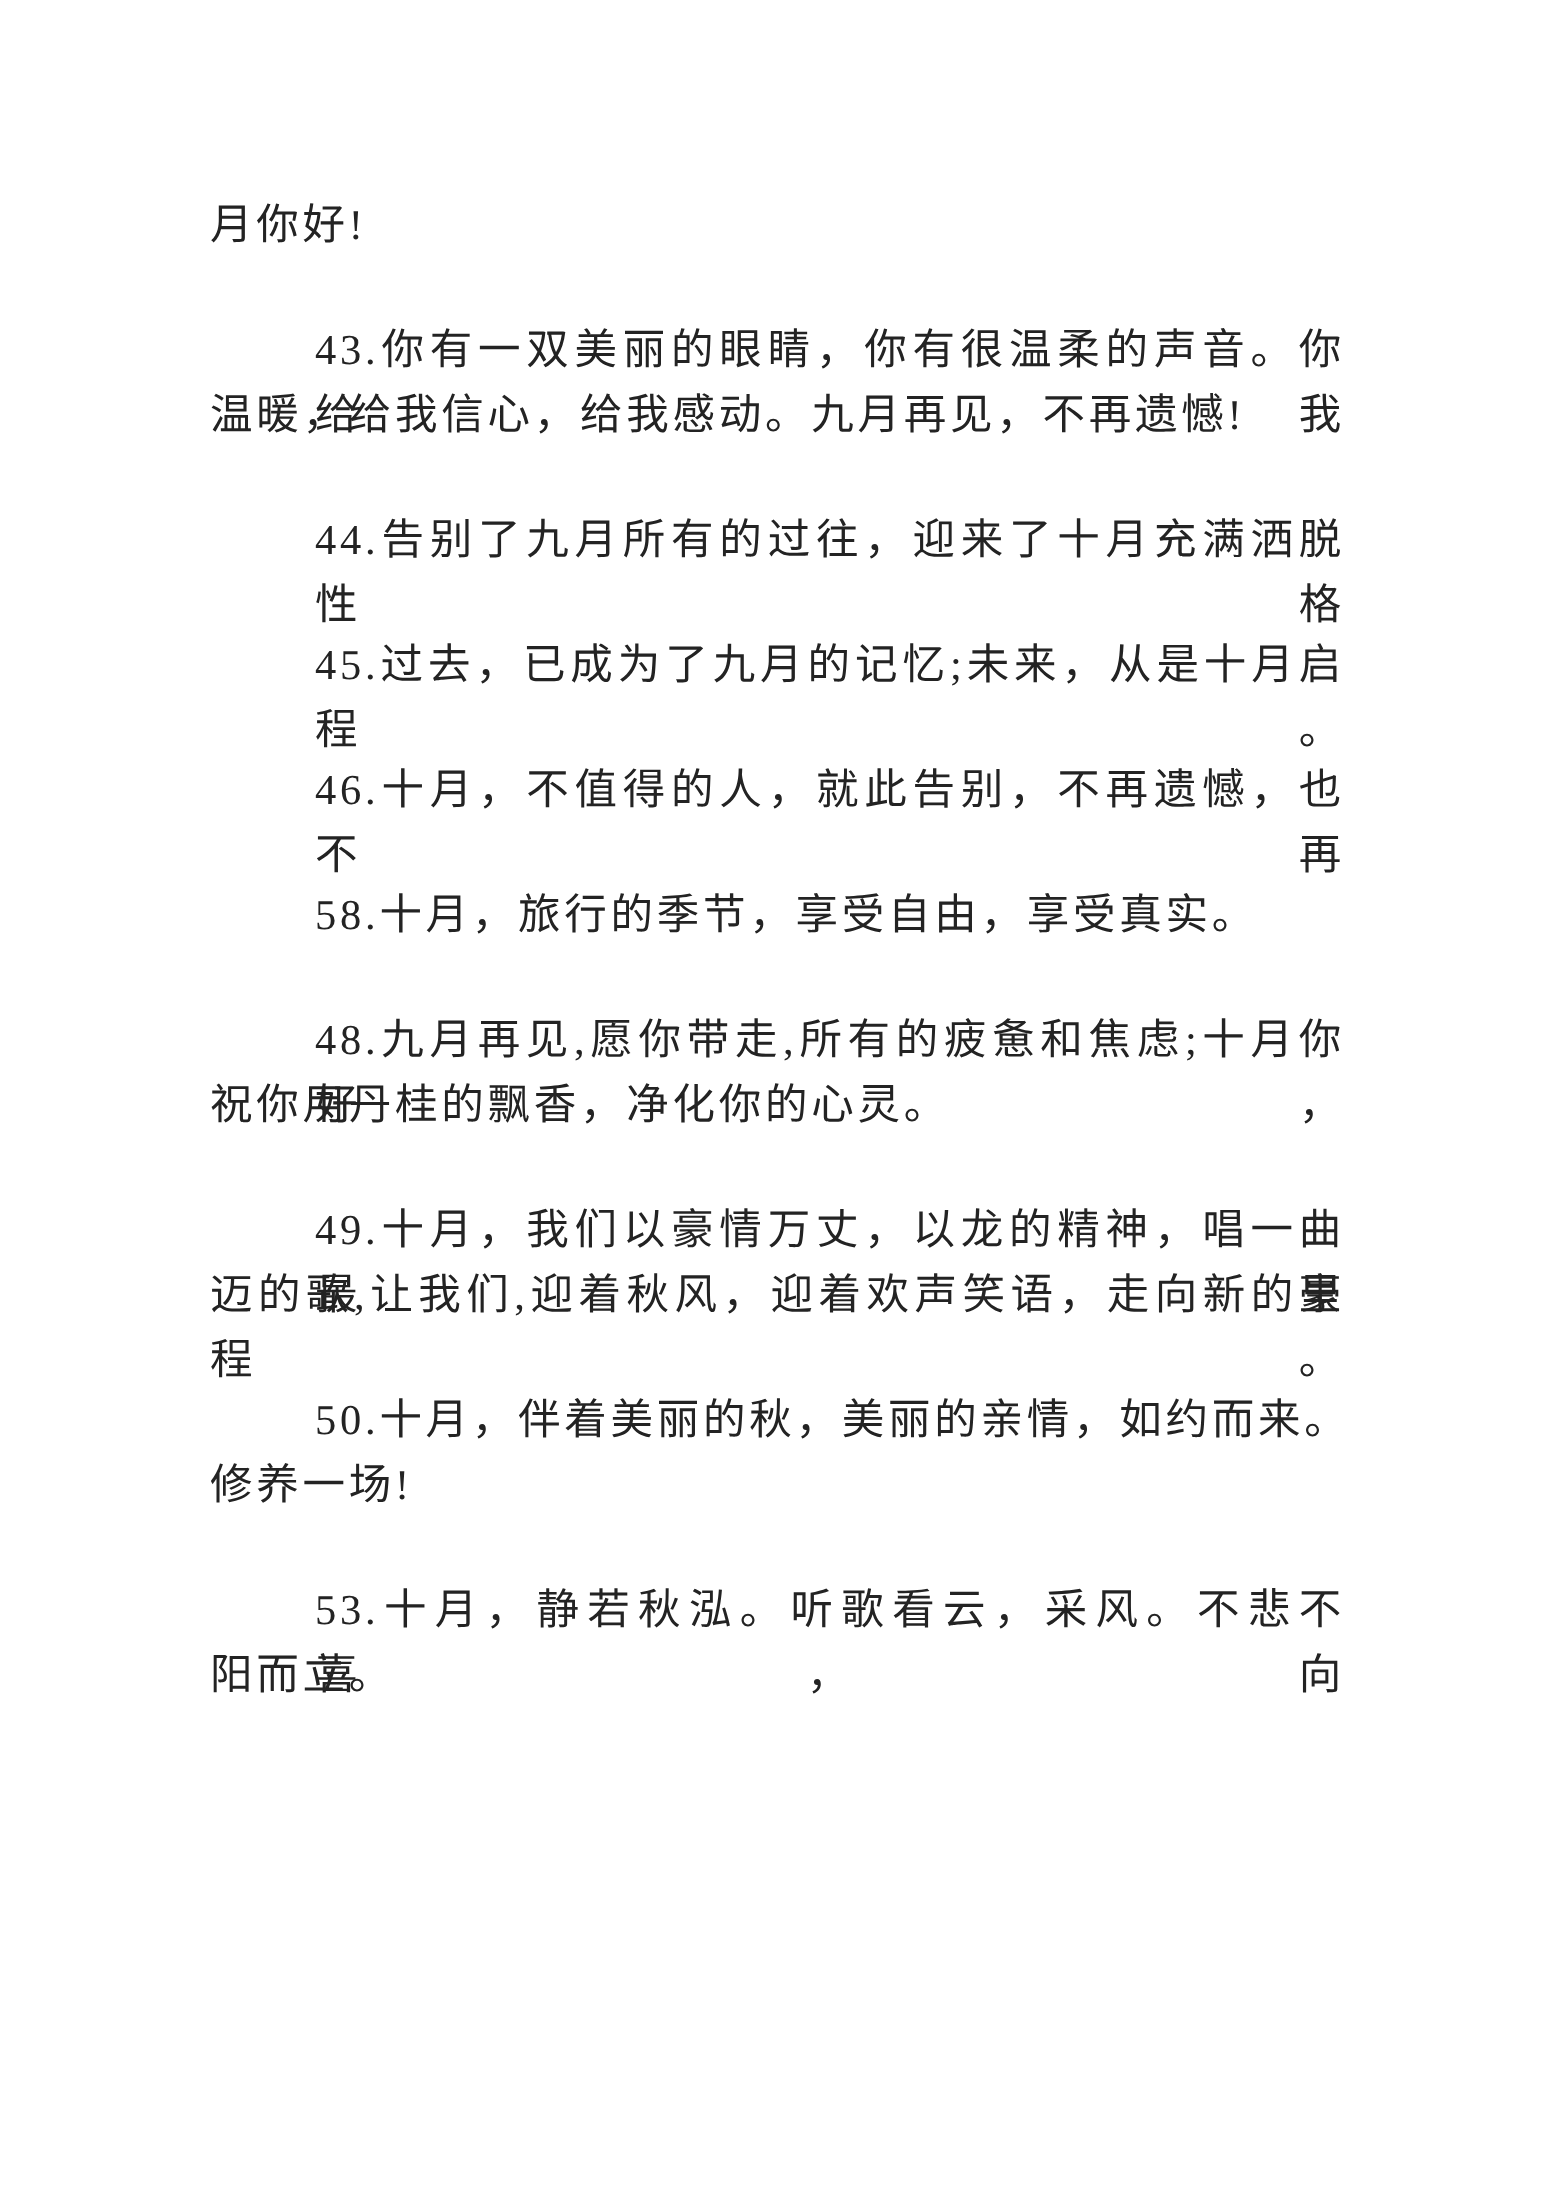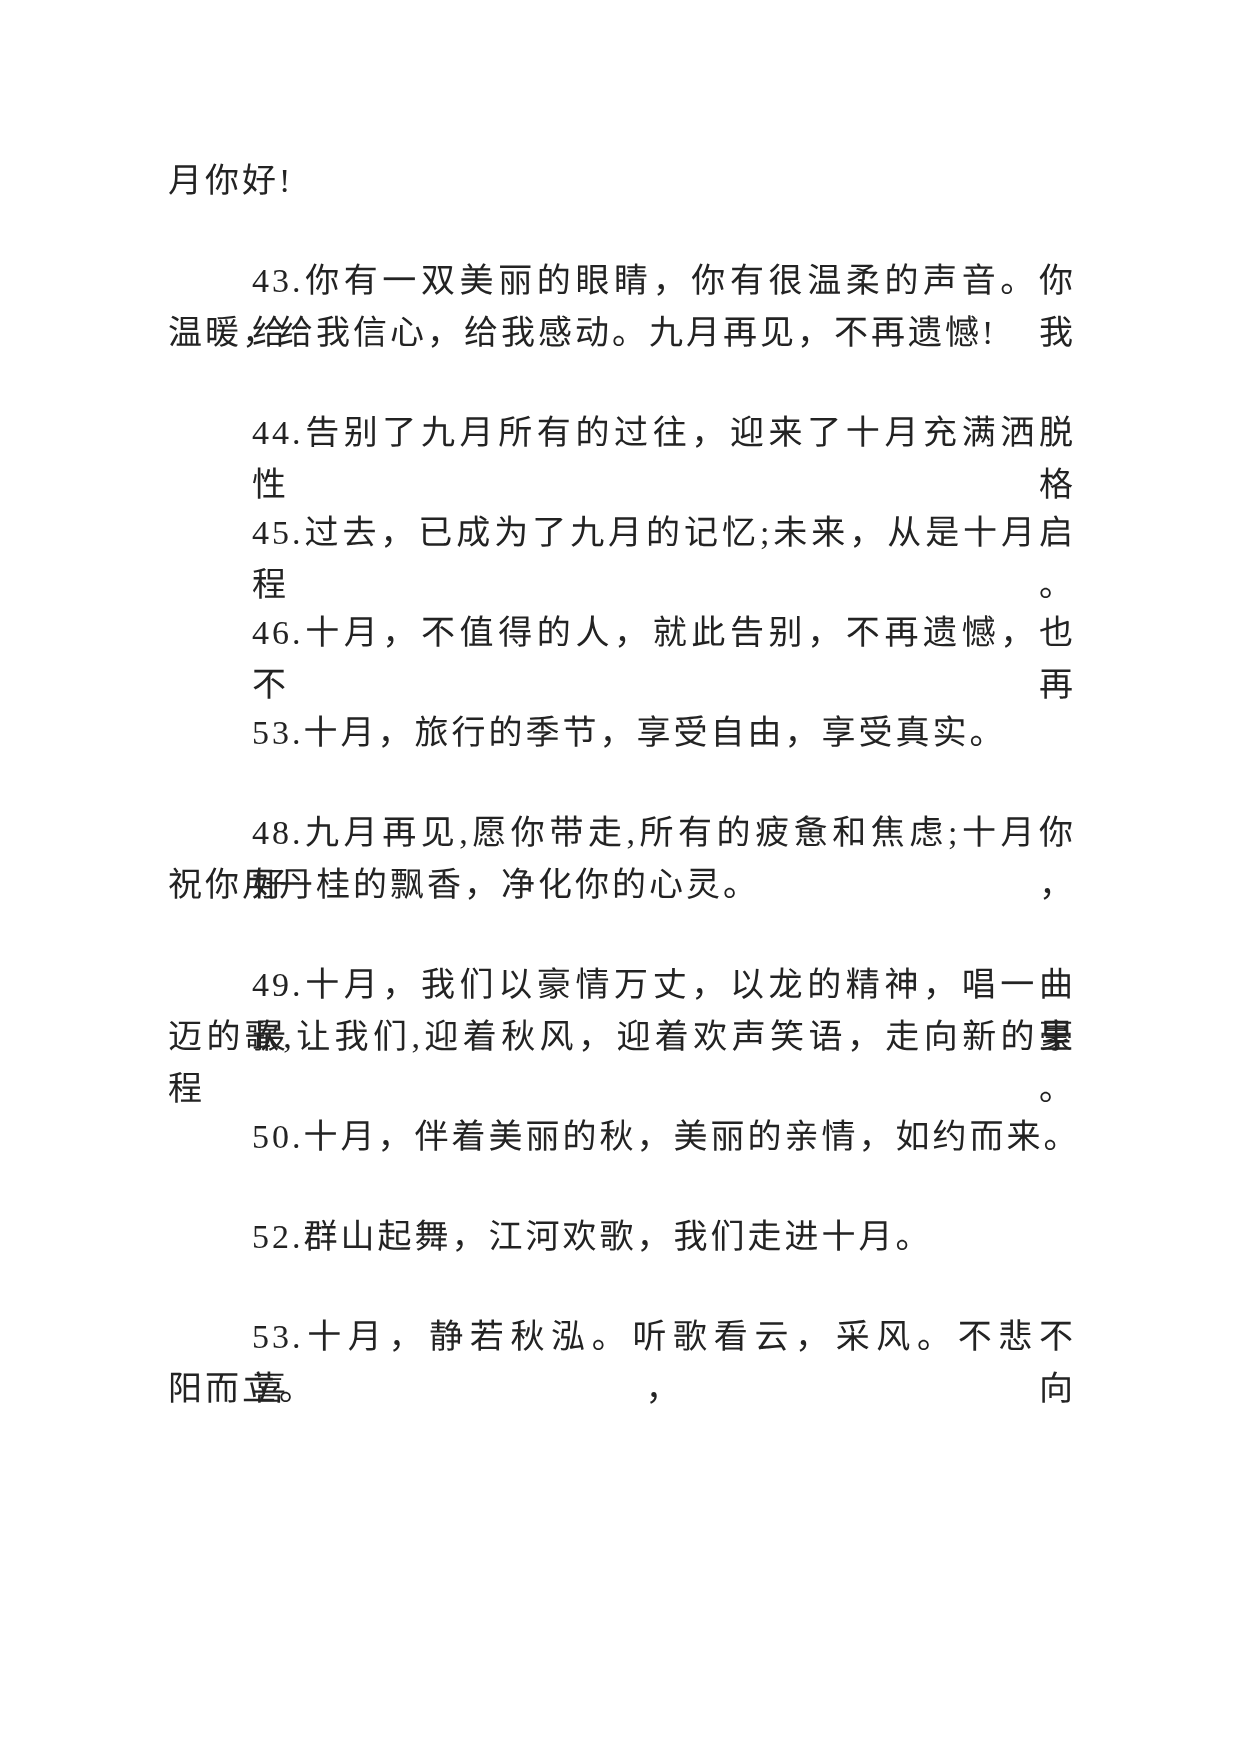--- a/index.html
+++ b/index.html
@@ -47,23 +47,23 @@
 <body>
 
 <div class="page">
   <div class="doc-body">
     <div class="ln">月你好!</div>
     <div class="ln first fill">43.你有一双美丽的眼睛，你有很温柔的声音。你给我</div>
     <div class="ln">温暖，给我信心，给我感动。九月再见，不再遗憾!</div>
     <div class="ln first fill">44.告别了九月所有的过往，迎来了十月充满洒脱性格</div>
     <div class="ln first fill">45.过去，已成为了九月的记忆;未来，从是十月启程。</div>
     <div class="ln first fill">46.十月，不值得的人，就此告别，不再遗憾，也不再</div>
-    <div class="ln first">53.十月，旅行的季节，享受自由，享受真实。</div>
+    <div class="ln first">58.十月，旅行的季节，享受自由，享受真实。</div>
     <div class="ln first fill">48.九月再见,愿你带走,所有的疲惫和焦虑;十月你好，</div>
     <div class="ln">祝你用丹桂的飘香，净化你的心灵。</div>
     <div class="ln first fill">49.十月，我们以豪情万丈，以龙的精神，唱一曲最豪</div>
     <div class="ln fill">迈的歌,让我们,迎着秋风，迎着欢声笑语，走向新的里程。</div>
     <div class="ln first">50.十月，伴着美丽的秋，美丽的亲情，如约而来。</div>
-    <div class="ln first">52.群山起舞，江河欢歌，我们走进十月。</div>
+    <div class="ln">修养一场!</div>
     <div class="ln first fill">53.十月，静若秋泓。听歌看云，采风。不悲不喜，向</div>
     <div class="ln">阳而立。</div>
   </div>
 </div>
 
 </body></html>

